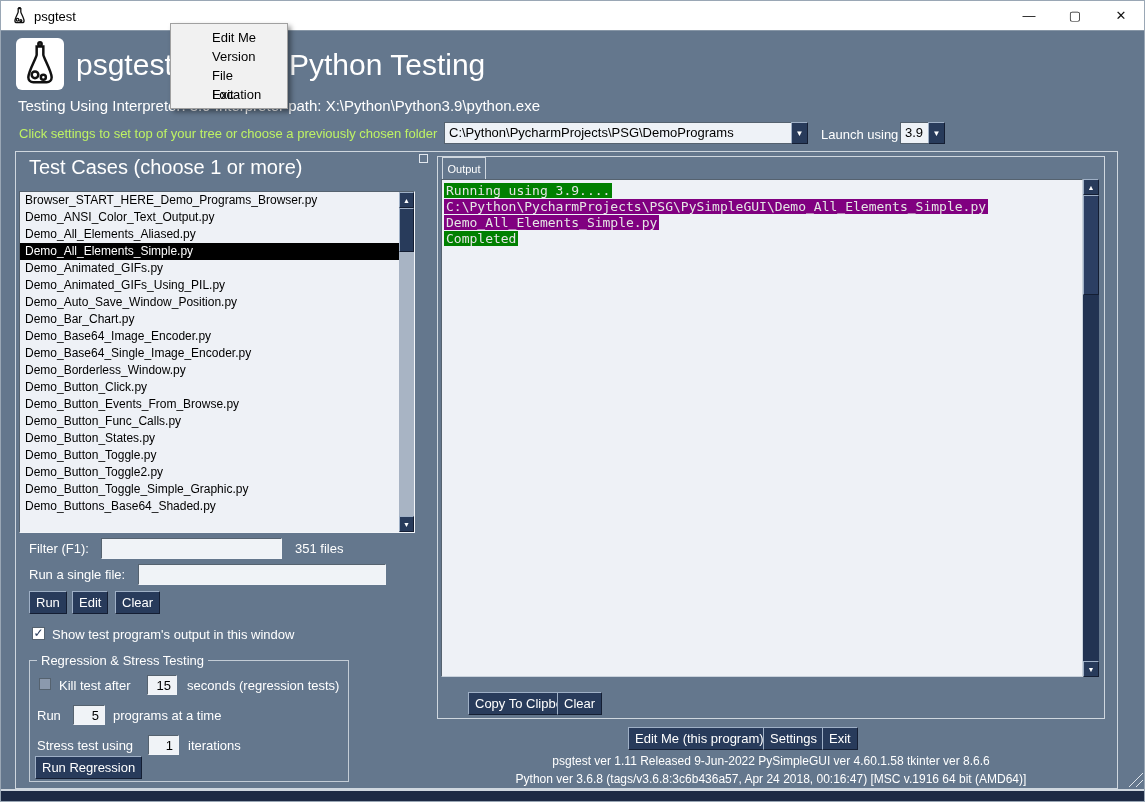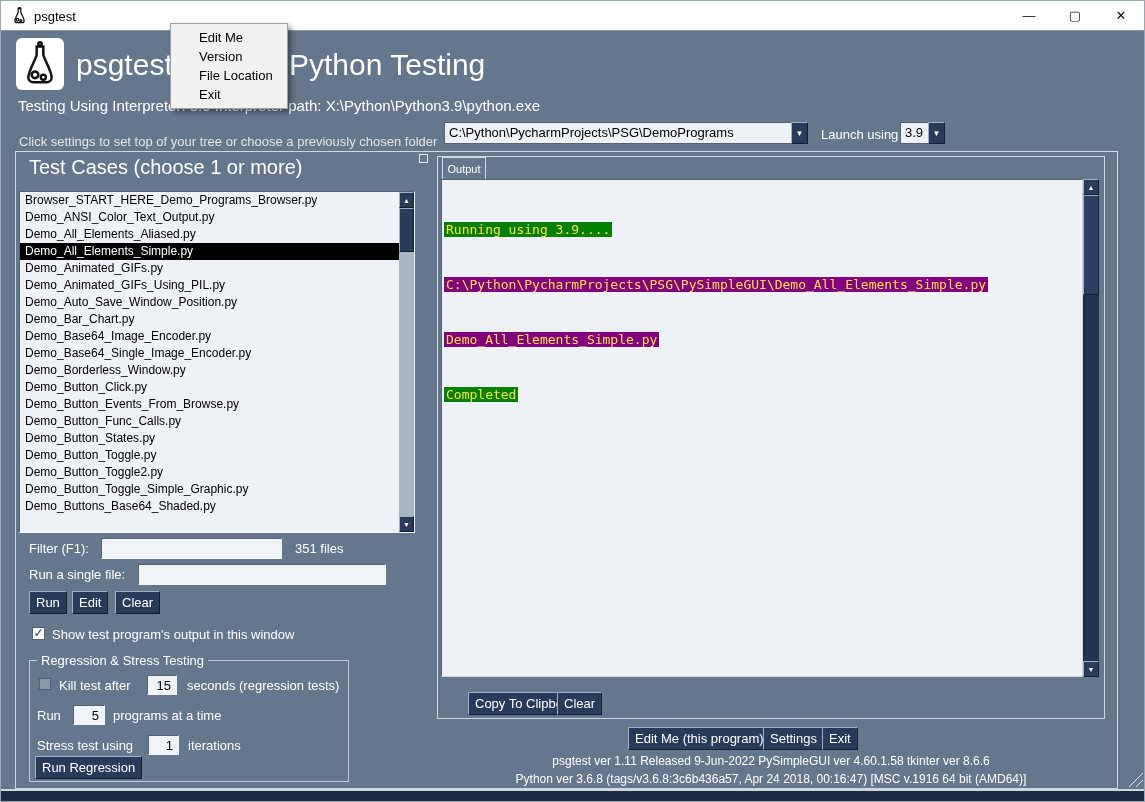--- a/index.html
+++ b/index.html
@@ -15,31 +15,31 @@
   .titlebar .appicon { position:absolute; left:10px; top:6px; width:17px; height:17px; }
   .titlebar .apptitle { position:absolute; left:33px; top:8px; font-size:13px; color:#000; }
   .win-controls { position:absolute; right:0; top:0; height:29px; display:flex; }
   .win-btn { width:46px; height:29px; display:flex; align-items:center; justify-content:center;
     font-size:13px; color:#111; cursor:default; }
   
   .logo { position:absolute; left:15px; top:37px; width:48px; height:52px;
     background:#fff; border-radius:6px; display:flex; align-items:center; justify-content:center; }
   .big-title { position:absolute; top:47px; font-size:30px; color:#fff; white-space:nowrap; }
   .subtitle { position:absolute; left:17px; top:96px; font-size:15px; color:#fff; white-space:nowrap; }
-  .settings-hint { position:absolute; left:18px; top:133px; font-size:13px; color:#e5e5e5; }
+  .settings-hint { position:absolute; left:18px; top:125px; font-size:13px; color:#bef264; }
   .combo { position:absolute; height:22px; display:flex;justify-content:flex-end; }
   .combo .combo-text { background:#eef2f7; color:#000; font-size:13px; line-height:20px;
     padding:0 4px; border:1px solid #55626f; border-right:none; overflow:hidden; white-space:nowrap; }
   .combo .combo-arrow { width:17px; background:#283b5b; color:#fff; font-size:8px;
     display:flex; align-items:center; justify-content:center;
     border:1px solid; border-color:#9fb0c6 #141e33 #141e33 #9fb0c6; }
   .label-white { position:absolute; font-size:13px; color:#fff; white-space:nowrap; }
   
   .menu { position:absolute; left:169px; top:22px; width:118px; background:#f1f1f1;
-    border:1px solid #a0a0a0; box-shadow:3px 3px 5px rgba(0,0,0,0.4); padding:4px 4px; z-index:50; }
+    border:1px solid #a0a0a0; box-shadow:3px 3px 5px rgba(0,0,0,0.4); padding:4px 17px; z-index:50; }
   .menu-item { height:19px; line-height:19px; padding-left:24px; font-size:13px; color:#000; cursor:default; }
   
   .pane-border { position:absolute; left:14px; top:150px; width:1103px; height:638px;
     border:1px solid #cfd7df; pointer-events:none; }
   .sash { position:absolute; left:418px; top:153px; width:9px; height:9px;
     border:1px solid #e2e8ef; background:#64778d; }
   
   .tc-title { position:absolute; left:28px; top:155px; font-size:20px; color:#fff; }
   .listbox { position:absolute; left:18px; top:190px; width:396px; height:342px;
     border:1px solid; border-color:#55626f #f2f5f9 #f2f5f9 #55626f; background:#eef1f6; display:flex; }
@@ -73,21 +73,21 @@
   
   .out-col-border { position:absolute; left:436px; top:155px; width:668px; height:563px;
     border:1px solid #cfd7df; pointer-events:none; }
   .tab { position:absolute; left:441px; top:156px; width:44px; height:22px;
     border:1px solid #cfd7df; border-bottom:none; background:#64778d;
     color:#fff; font-size:11px; display:flex; align-items:center; justify-content:center; cursor:default; }
   .out-area { position:absolute; left:440px; top:178px; width:642px; height:498px;
     background:#eef1f6; border:1px solid; border-color:#55626f #c9d2dc #c9d2dc #55626f;
     padding:3px 2px; overflow:hidden; }
   .out-line { height:16px; line-height:16px; font-family:"DejaVu Sans Mono","Liberation Mono",monospace;
-    font-size:13px; color:#fde047; white-space:pre;margin-top:39px; }
+    font-size:13px; color:#e5e5e5; white-space:pre; }
   .out-line span { padding:0 2px; }
   .out-green span { background:#008000; }
   .out-purple span { background:#800080; }
   .out-scroll { position:absolute; left:1082px; top:178px; width:16px; height:498px; background:#223352; }
   .out-scroll .scroll-btn { width:16px; }
   .out-scroll .scroll-thumb { width:16px; background:#2c3f63; }
   
   .footer-text { position:absolute; left:436px; width:668px; text-align:center;
     font-size:12px; color:#fff; white-space:nowrap; }
   .bottom-line { position:absolute; left:0; top:788px; width:1145px; height:2px; background:#cfd7df; }

